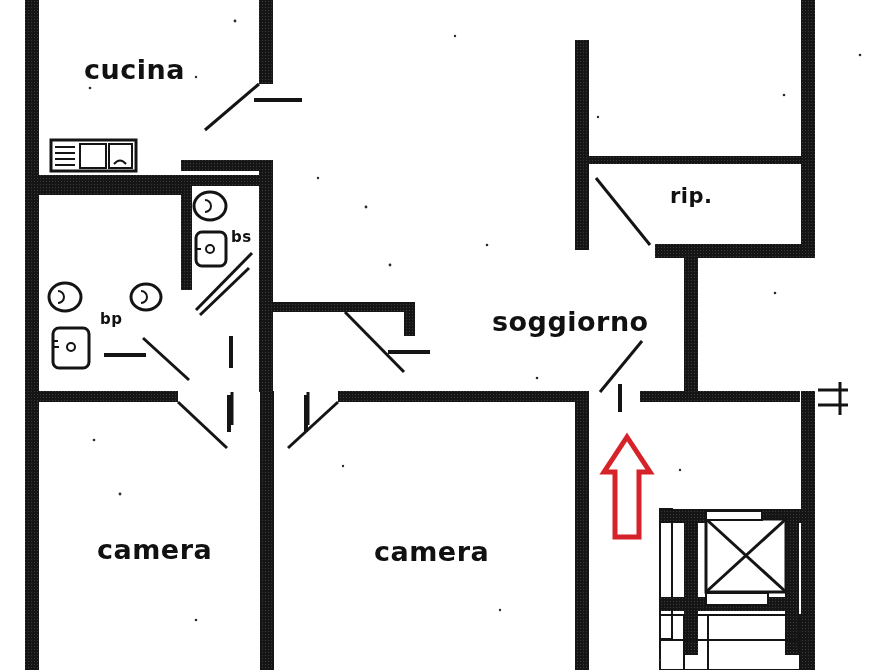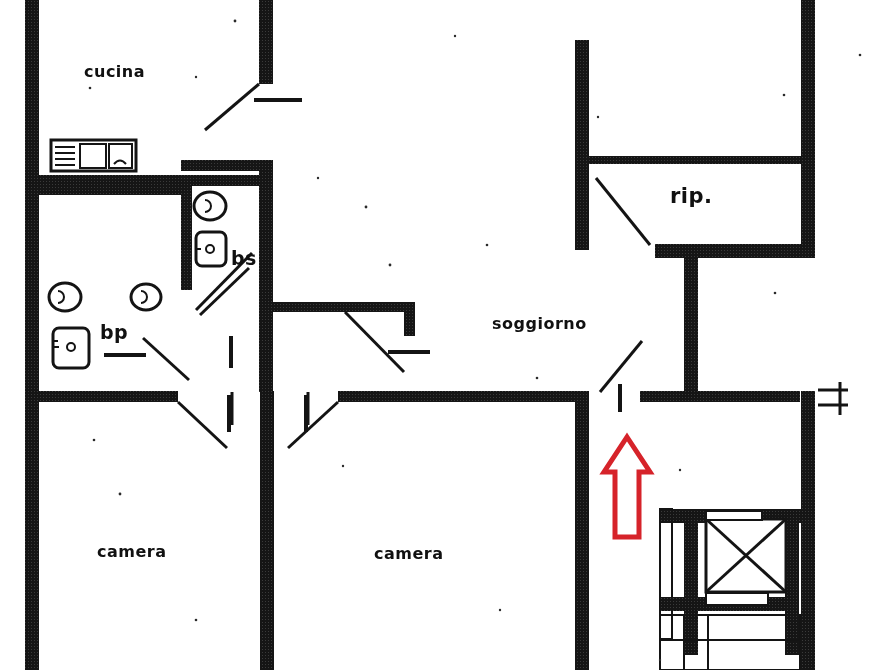--- a/index.html
+++ b/index.html
@@ -25,23 +25,23 @@
   }
   .room-label {
     position: absolute;
     color: #111111;
     font-family: "DejaVu Sans", sans-serif;
     font-weight: 700;
     white-space: nowrap;
     letter-spacing: 0.5px;
     user-select: none;
   }
-  .lbl-big { font-size: 16px; margin-top: 8px; }
+  .lbl-big { font-size: 27px; }
   .lbl-mid { font-size: 21px; text-align: right; }
-  .lbl-small { font-size: 19px; margin-top: 19px; }
+  .lbl-small { font-size: 15px; }
 </style>
 </head>
 <body>
 
 <div id="plan-root">
 
   <svg id="plan-svg" viewBox="0 0 893 670">
     <defs>
       <pattern id="wallhatch" width="3" height="3" patternUnits="userSpaceOnUse">
         <rect width="3" height="3" fill="#151515"></rect>
@@ -212,17 +212,17 @@
       <circle cx="660" cy="660" r="1.2"></circle>
       <circle cx="455" cy="36" r="1.2"></circle>
       <circle cx="860" cy="55" r="1.3"></circle>
     </g>
   </svg>
 
   <div class="room-label lbl-big" style="left:84px;  top:54px;">cucina</div>
   <div class="room-label lbl-mid" style="left:670px; top:184px;">rip.</div>
   <div class="room-label lbl-big" style="left:492px; top:306px;">soggiorno</div>
   <div class="room-label lbl-small" style="left:231px; top:228px;">bs</div>
-  <div class="room-label lbl-small" style="left:100px; top:302px;">bp</div>
+  <div class="room-label lbl-small" style="left:100px; top:310px;">bp</div>
   <div class="room-label lbl-big" style="left:97px;  top:534px;">camera</div>
   <div class="room-label lbl-big" style="left:374px; top:536px;">camera</div>
 
 </div>
 
 </body></html>

